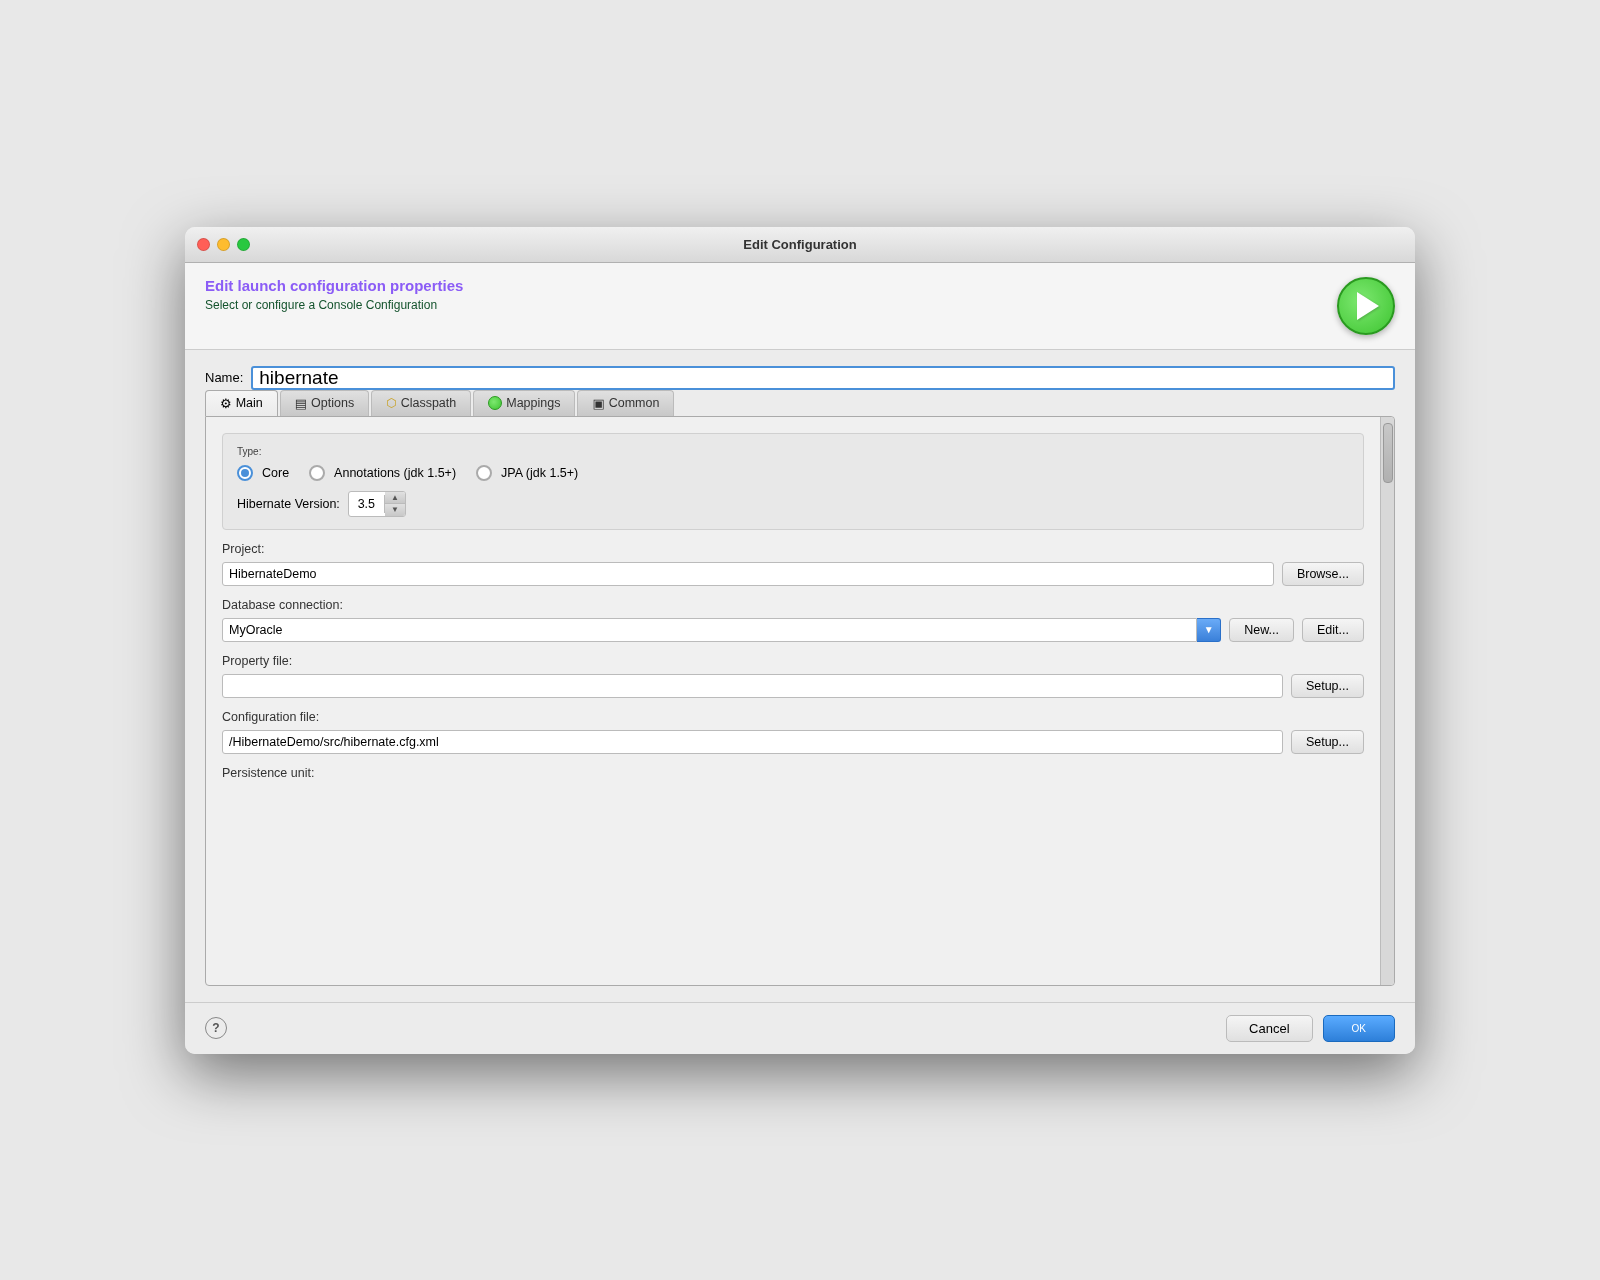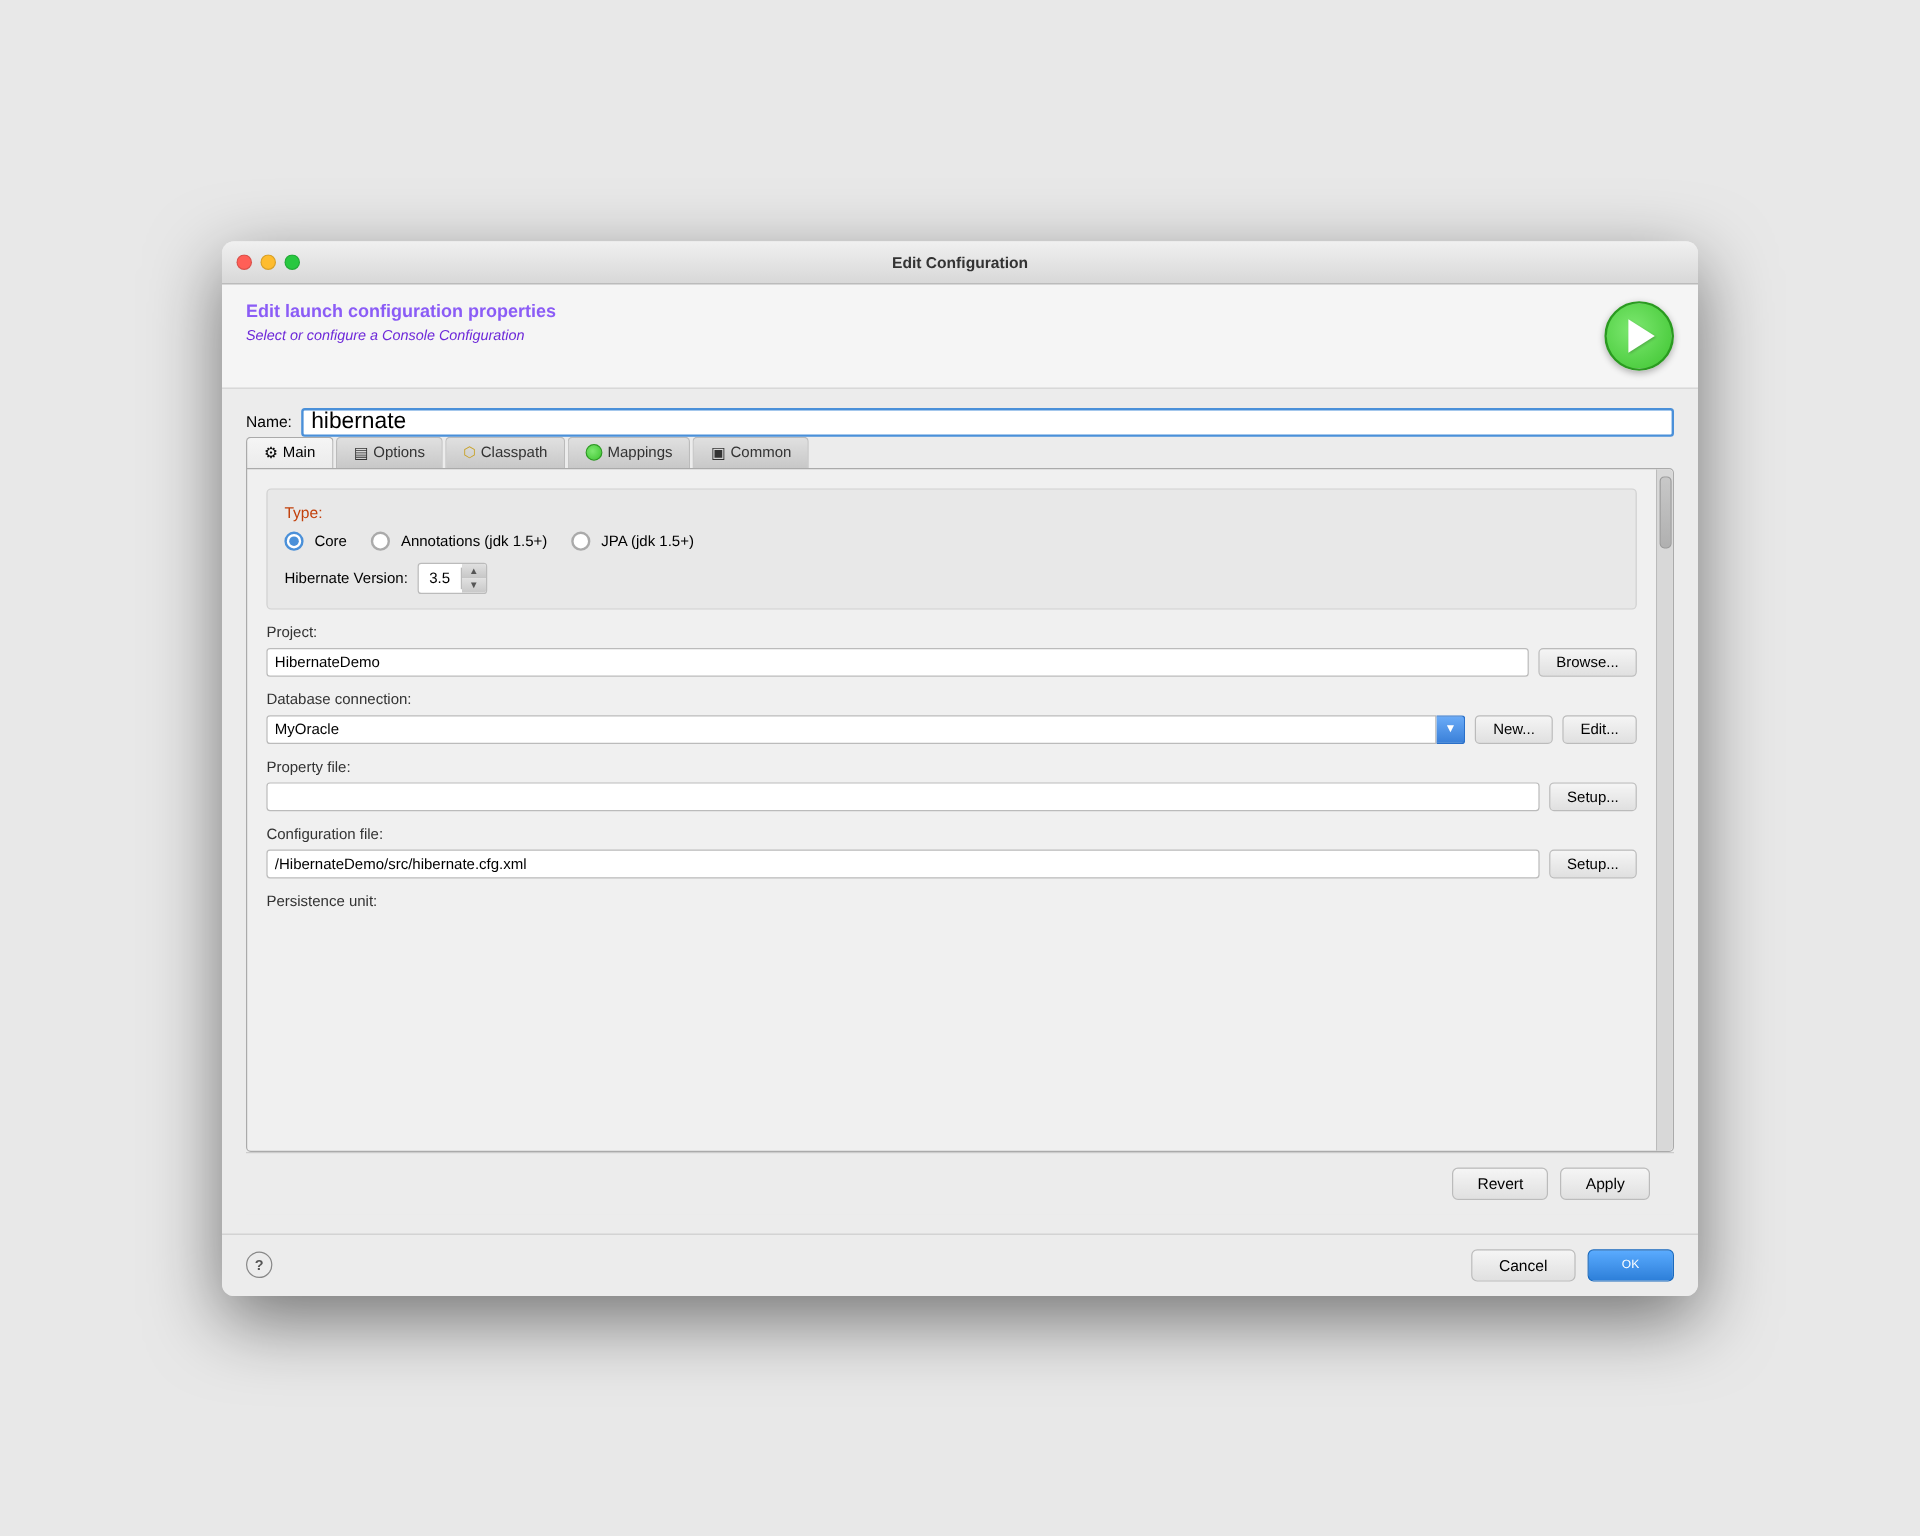--- a/index.html
+++ b/index.html
@@ -70,22 +70,21 @@
 
     .header-text h2 {
       font-size: 15px;
       font-weight: 700;
       color: #8b5cf6;
       margin-bottom: 4px;
     }
 
     .header-text p {
       font-size: 12px;
-      color: #6d28d9;
-      font-style: italic;
+      color: #14532d;
     }
 
     .play-button {
       width: 58px;
       height: 58px;
       background: radial-gradient(circle at 40% 40%, #7de870, #3dc430);
       border-radius: 50%;
       display: flex;
       align-items: center;
       justify-content: center;
@@ -169,22 +168,22 @@
     
     .section {
       background: #e8e8e8;
       border: 1px solid #d0d0d0;
       border-radius: 4px;
       padding: 12px 14px;
       margin-bottom: 12px;
     }
 
     .section-label {
-      font-size: 13px;
-      color: #c2410c;
+      font-size: 10px;
+      color: #404040;
       margin-bottom: 8px;
     }
 
     
     .radio-group {
       display: flex;
       align-items: center;
       gap: 20px;
       flex-wrap: wrap;
     }
@@ -566,24 +565,20 @@
           <div class="form-section-label">Persistence unit:</div>
         </div>
 
       </div>
 
       <div style="width: 14px; background: #d8d8d8; border-left: 1px solid #bbb; border-radius: 0 4px 4px 0; display: flex; flex-direction: column; align-items: center; padding: 2px 0;">
         <div style="width: 10px; height: 60px; background: linear-gradient(to bottom, #c8c8c8, #b0b0b0); border-radius: 4px; border: 1px solid #999; margin-top: 4px;"></div>
       </div>
     </div>
 
-    <div class="bottom-bar">
-      <button class="btn-revert">Revert</button>
-      <button class="btn-apply">Apply</button>
-    </div>
   </div>
 
   <div class="footer">
     <button class="help-btn">?</button>
     <div class="footer-right">
       <button class="btn-cancel">Cancel</button>
       <button class="btn-ok">OK</button>
     </div>
   </div>
 </div>

